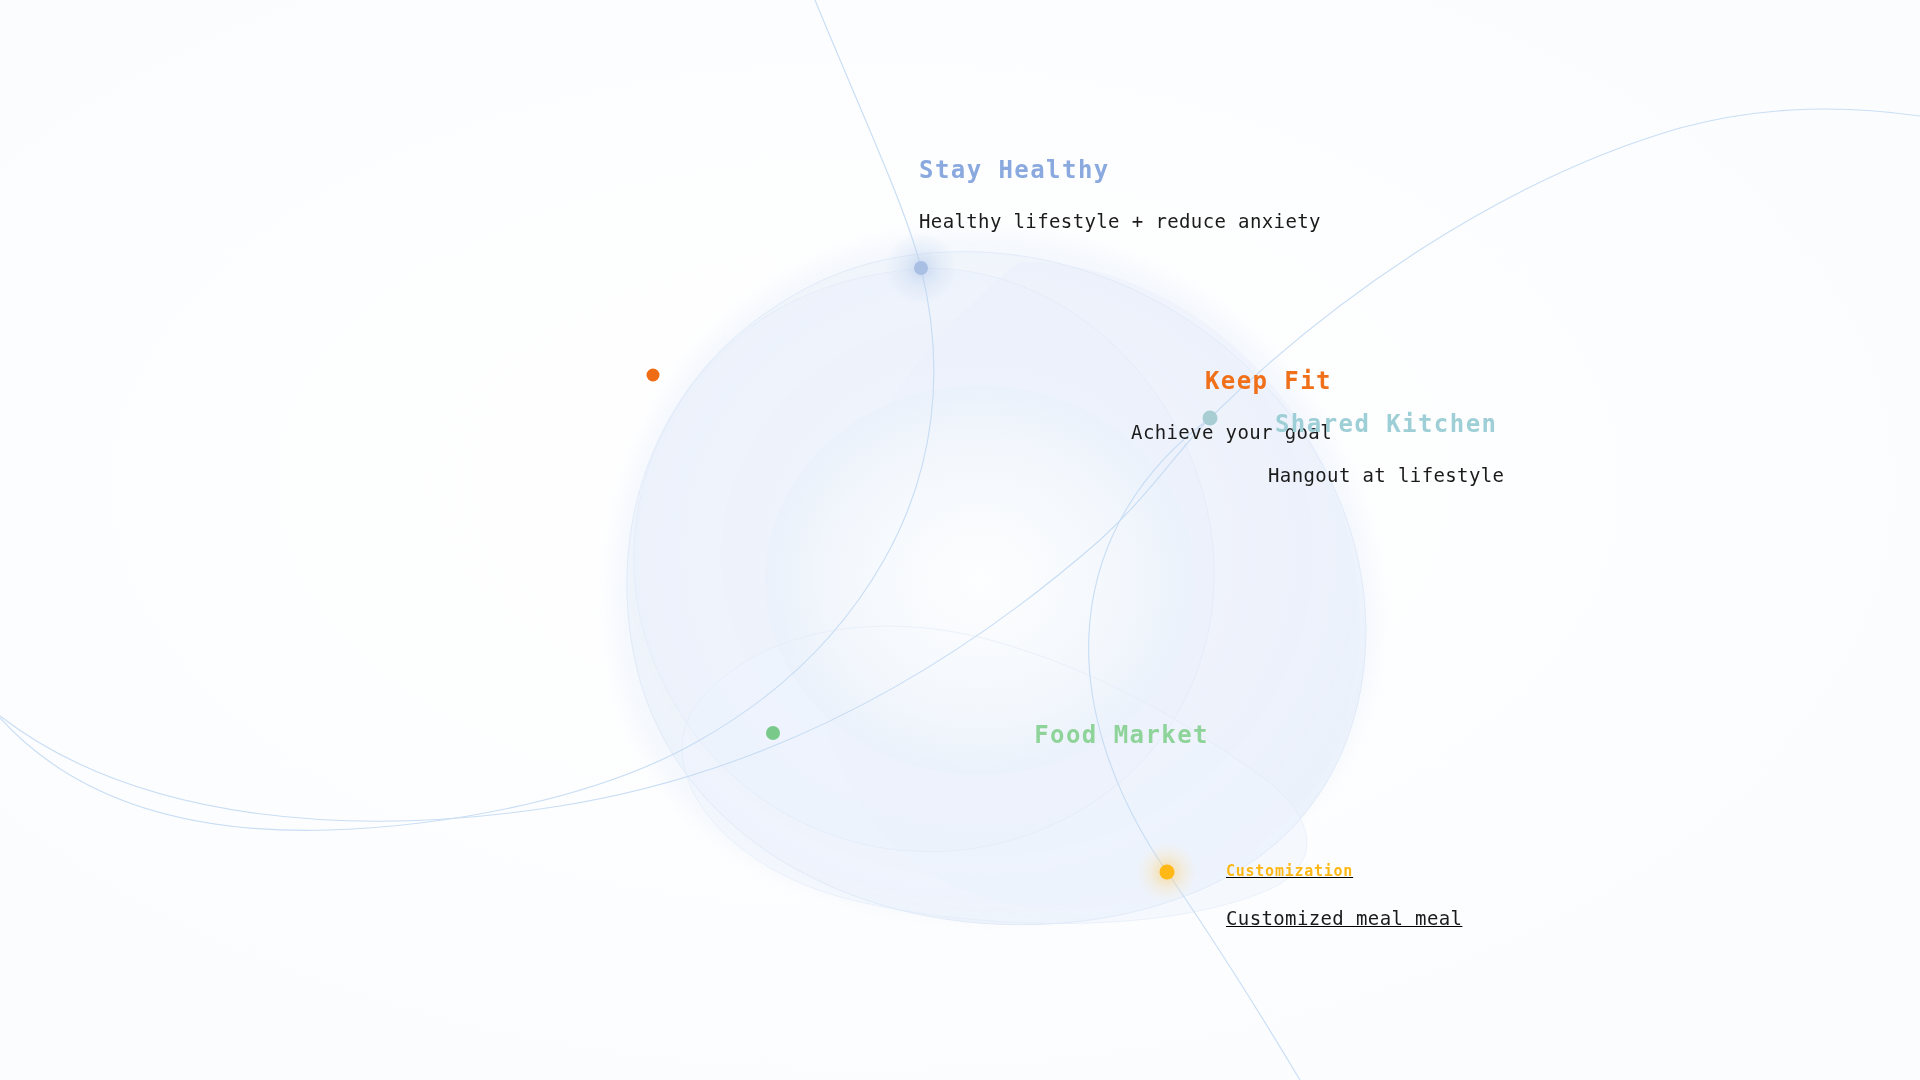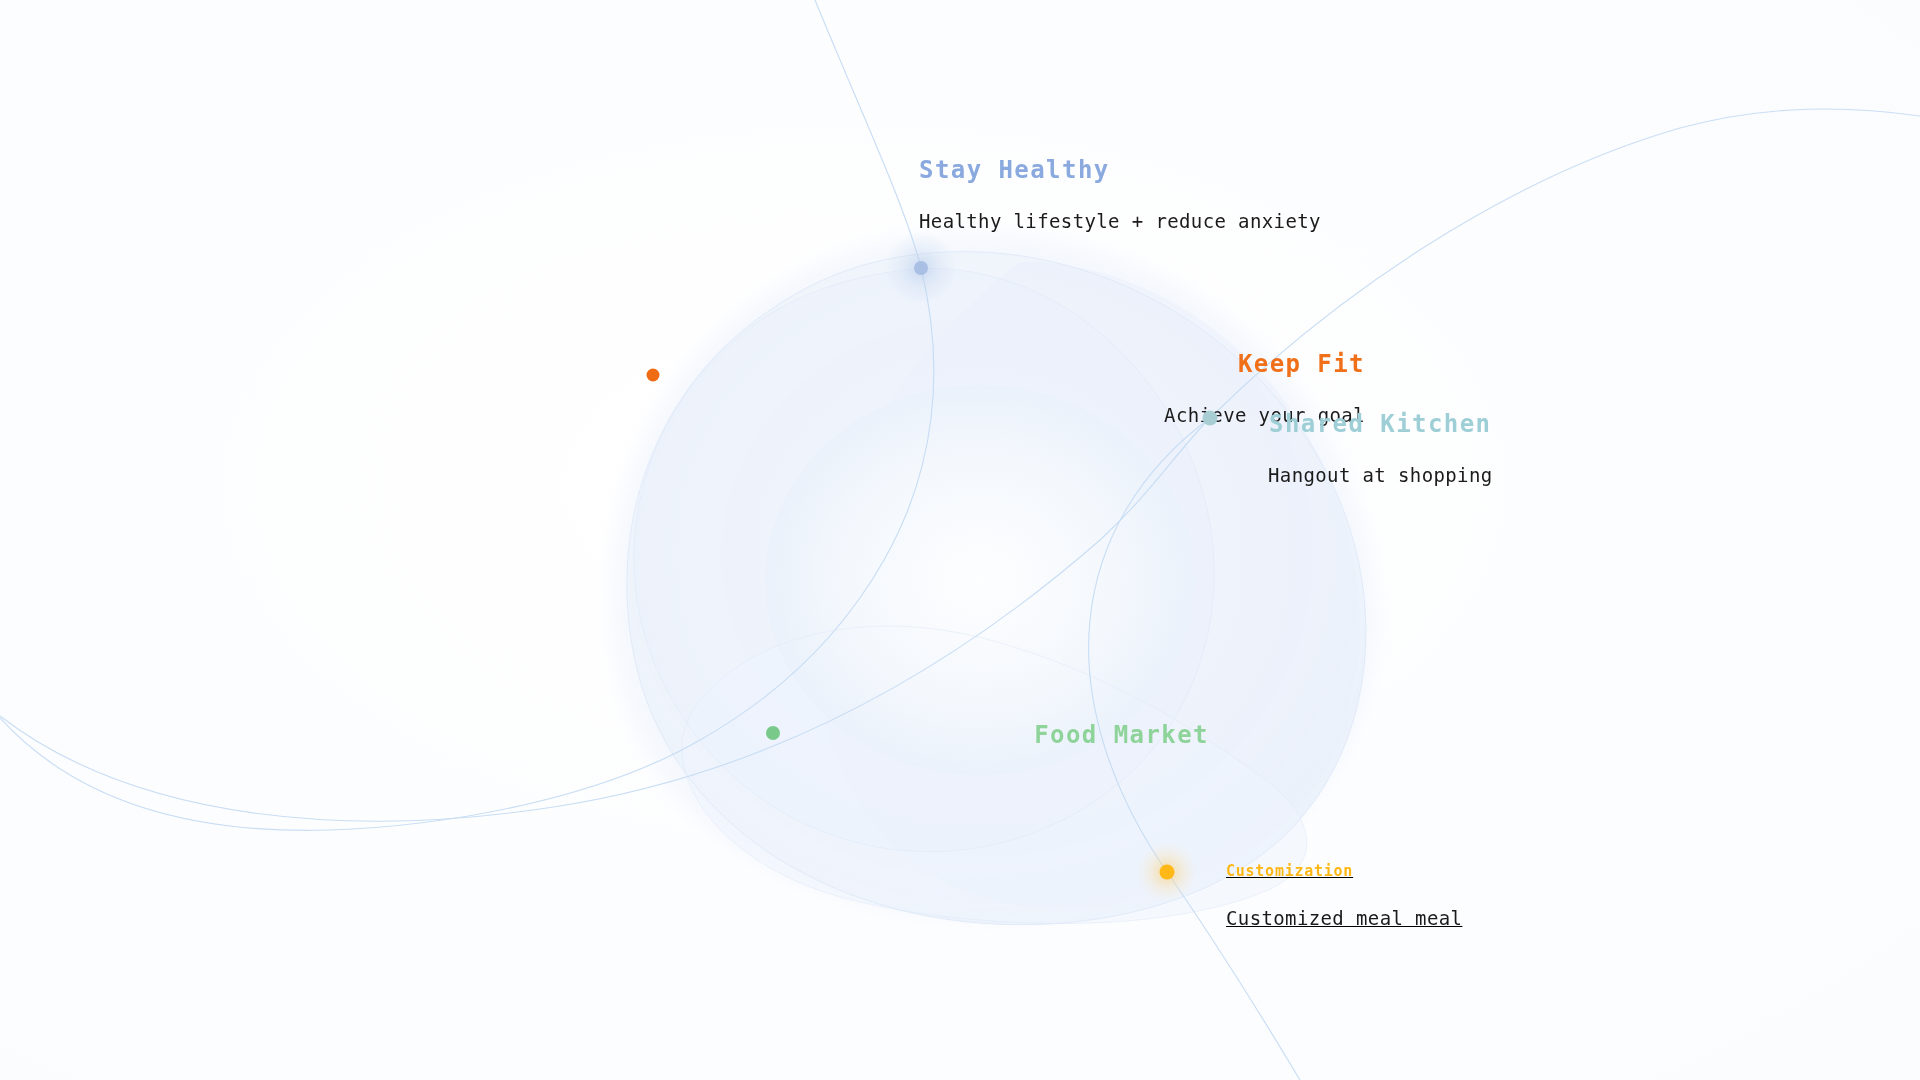--- a/index.html
+++ b/index.html
@@ -203,28 +203,28 @@
     <circle cx="1167" cy="872" r="30" fill="url(#glowAmber)"></circle>
   </svg>
 
   <div id="nodes-layer">
       <div class="node-dot" style="left: 921px; top: 268px; width: 14px; height: 14px; background: rgb(169, 191, 228);"></div>
       <div class="node-group align-left" style="top: 158px; left: 919px;">
         <span class="node-title" style="color: rgb(138, 169, 222);">Stay Healthy</span>
         <span class="node-desc">Healthy lifestyle + reduce anxiety</span>
       </div>
       <div class="node-dot" style="left: 653px; top: 375px; width: 13px; height: 13px; background: rgb(239, 108, 20);"></div>
-      <div class="node-group align-right" style="top: 352px; left: 0px; width: 1332px; padding-left: 33px;">
+      <div class="node-group align-right" style="top: 369px; left: 0px; width: 1332px;">
         <span class="node-title" style="color: rgb(240, 112, 26);">Keep Fit</span>
         <span class="node-desc">Achieve your goal</span>
       </div>
       <div class="node-dot" style="left: 1210px; top: 418px; width: 15px; height: 15px; background: rgb(168, 206, 212);"></div>
       <div class="node-group align-left" style="top: 412px; left: 1268px;">
         <span class="node-title" style="color: rgb(158, 207, 214); text-align: center;">Shared Kitchen</span>
-        <span class="node-desc">Hangout at shopping</span>
+        <span class="node-desc">Hangout at lifestyle</span>
       </div>
       <div class="node-dot" style="left: 773px; top: 733px; width: 14px; height: 14px; background: rgb(121, 201, 138);"></div>
       <div class="node-group align-right" style="top: 723px; left: 0px; width: 1209px;">
         <span class="node-title" style="color: rgb(142, 212, 154);">Food Market</span>
       </div>
       <div class="node-dot" style="left: 1167px; top: 872px; width: 15px; height: 15px; background: rgb(255, 184, 22);"></div>
       <div class="node-group align-left" style="top: 864px; left: 1226px; text-decoration: underline;">
         <span class="node-title small" style="color: rgb(253, 183, 20);">Customization</span>
         <span class="node-desc">Customized meal meal</span>
       </div>

